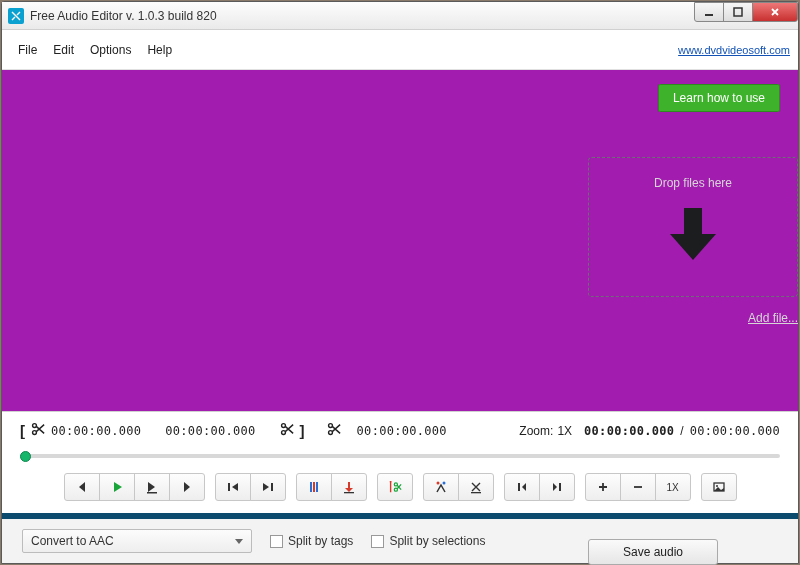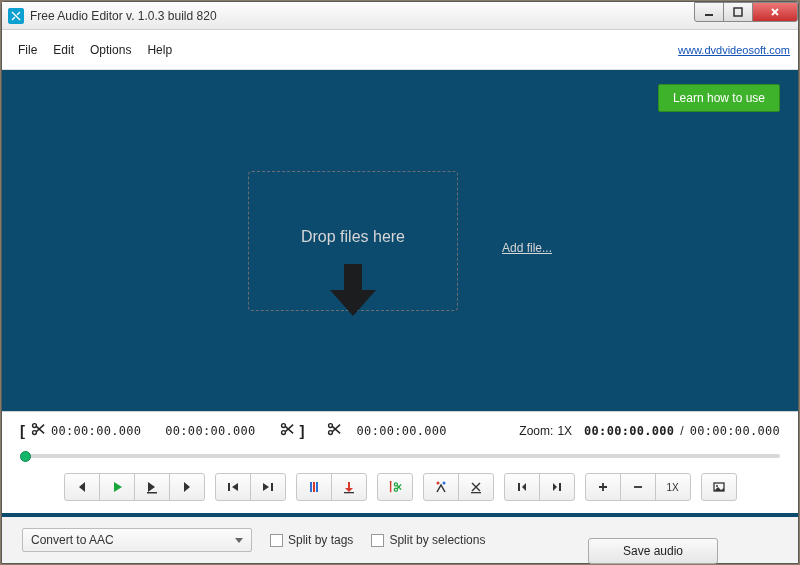--- a/index.html
+++ b/index.html
@@ -10,24 +10,24 @@
 .titlebar-icon svg { width: 10px; height: 10px; }
 .titlebar-text { font-size: 12px; color: #333; flex: 1; }
 .win-controls { display: flex; height: 100%; }
 .win-btn { width: 30px; height: 20px; margin-top: 0; border: 1px solid #888; background: linear-gradient(#f7f7f7,#ddd); display: flex; align-items: center; justify-content: center; font-size: 10px; margin-left: -1px; }
 .win-btn.min { border-radius: 0 0 0 3px; }
 .win-btn.close { width: 46px; background: linear-gradient(#e77,#c83030); border-radius: 0 0 3px 0; color: #fff; }
 .win-btn.max svg, .win-btn.min svg, .win-btn.close svg { width: 10px; height: 10px; }
 .menubar { height: 40px; display: flex; align-items: center; padding: 0 8px; font-size: 12px; color: #222; border-bottom: 1px solid #e0e0e0; }
 .menu-item { padding: 2px 8px; cursor: default; }
 .menu-link { margin-left: auto; color: #1252b5; text-decoration: underline; font-size: 11px; text-align: center; }
-.canvas { flex: 1; background: #0c4a6e; position: relative; display: flex; flex-direction: row; align-items: center; justify-content: center; }
+.canvas { flex: 1; background: #a21caf; position: relative; display: flex; flex-direction: column; align-items: flex-end; justify-content: center; }
 .learn-btn { position: absolute; top: 14px; right: 18px; background: #3fb22c; color: #fff; border: 1px solid #2f8a20; padding: 6px 14px; font-size: 12px; border-radius: 2px; cursor: pointer; }
 .dropzone { border: 1.5px dashed #6b6e72; border-radius: 4px; width: 210px; height: 140px; display: flex; flex-direction: column; align-items: center; justify-content: flex-start; padding-top: 18px; }
-.dropzone-text { color: #d6d6d6; font-size: 16px; margin-bottom: 14px; margin-top: 38px; }
+.dropzone-text { color: #d6d6d6; font-size: 12px; margin-bottom: 14px; }
 .arrow-down svg { width: 54px; height: 60px; fill: #1b1d1f; }
 .addfile { color: #d6d6d6; font-size: 12px; text-decoration: underline; margin-top: 14px; cursor: pointer; margin-left: 44px; }
 .controls { background: #fff; border-top: 1px solid #d0d0d0; padding: 10px 18px 12px 18px; display: flex; flex-direction: column; gap: 10px; }
 .timerow { display: flex; align-items: center; font-size: 12px; color: #222; }
 .time-group { display: flex; align-items: center; gap: 6px; }
 .scissor-icon svg { width: 14px; height: 14px; stroke: #222; fill: none; stroke-width: 1.6; }
 .time-val { font-family: "Segoe UI", monospace; letter-spacing: 0.3px; }
 .bracket { font-size: 15px; font-weight: bold; }
 .spacer { flex: 1; }
 .zoom-label { margin-right: 4px; }
@@ -37,21 +37,21 @@
 .slider-track { height: 4px; background: #d8d8d8; border-radius: 2px; width: 100%; }
 .slider-thumb { position: absolute; left: 0; width: 11px; height: 11px; border-radius: 50%; background: #15b56a; border: 1px solid #0d8a4f; }
 .toolbar { display: flex; justify-content: center; gap: 10px; flex-wrap: nowrap; }
 .btn-group { display: flex; }
 .tbtn { width: 36px; height: 28px; border: 1px solid #c7c7c7; background: linear-gradient(#fdfdfd,#eee); display: flex; align-items: center; justify-content: center; cursor: pointer; margin-left: -1px; }
 .tbtn:first-child { border-radius: 3px 0 0 3px; margin-left: 0; }
 .tbtn:last-child { border-radius: 0 3px 3px 0; }
 .tbtn:only-child { border-radius: 3px; }
 .tbtn svg { width: 14px; height: 14px; }
 .tbtn .txt { font-size: 10px; color: #333; }
-.bottom { background: #f3f3f3; border-top: 4px solid #0c4a6e; height: 50px; display: flex; align-items: center; padding: 0 20px; gap: 18px; }
+.bottom { background: #f3f3f3; border-top: 6px solid #0c4a6e; height: 50px; display: flex; align-items: center; padding: 0 20px; gap: 18px; }
 .combo { width: 230px; height: 24px; border: 1px solid #bcbcbc; background: linear-gradient(#fcfcfc,#eee); display: flex; align-items: center; padding: 0 8px; font-size: 12px; color: #333; border-radius: 2px; position: relative; }
 .combo::after { content: ""; position: absolute; right: 8px; width: 0; height: 0; border-left: 4px solid transparent; border-right: 4px solid transparent; border-top: 5px solid #666; }
 .chk { display: flex; align-items: center; gap: 5px; font-size: 12px; color: #333; }
 .chk-box { width: 13px; height: 13px; border: 1px solid #999; background: #fff; }
 .save-btn { width: 130px; height: 26px; border: 1px solid #aaa; border-radius: 3px; background: linear-gradient(#fafafa,#e6e6e6); font-size: 12px; color: #222; cursor: pointer; margin-left: auto; margin-right: 60px; margin-top: 21px; }
 </style>
 </head>
 <body>
 
 <div class="window">

